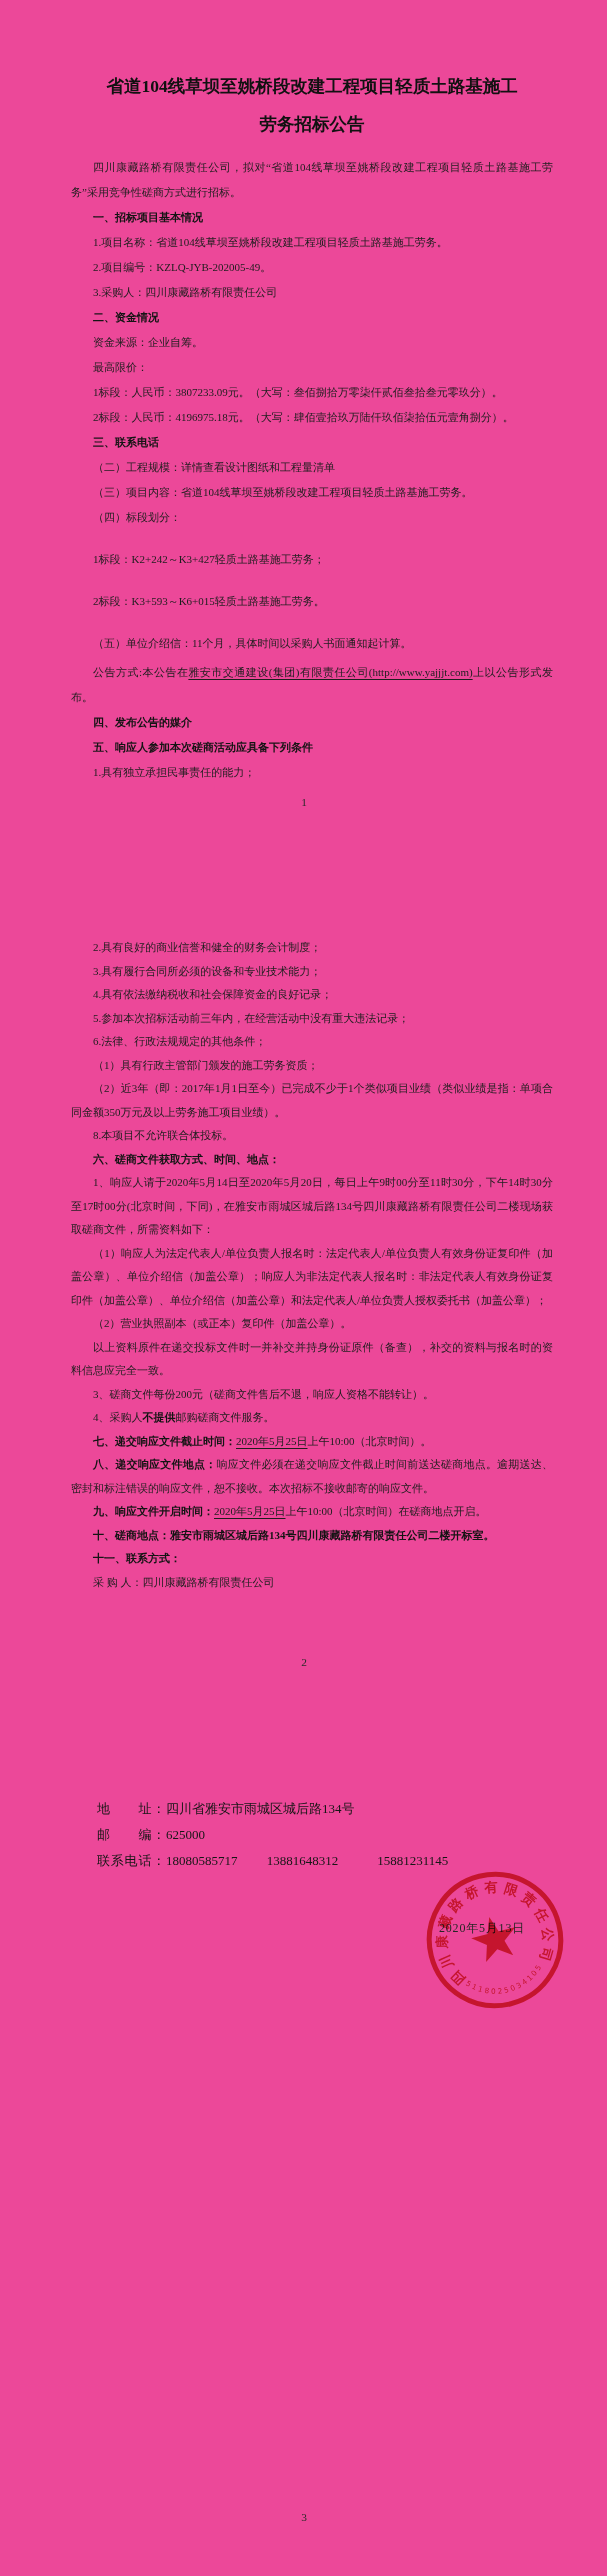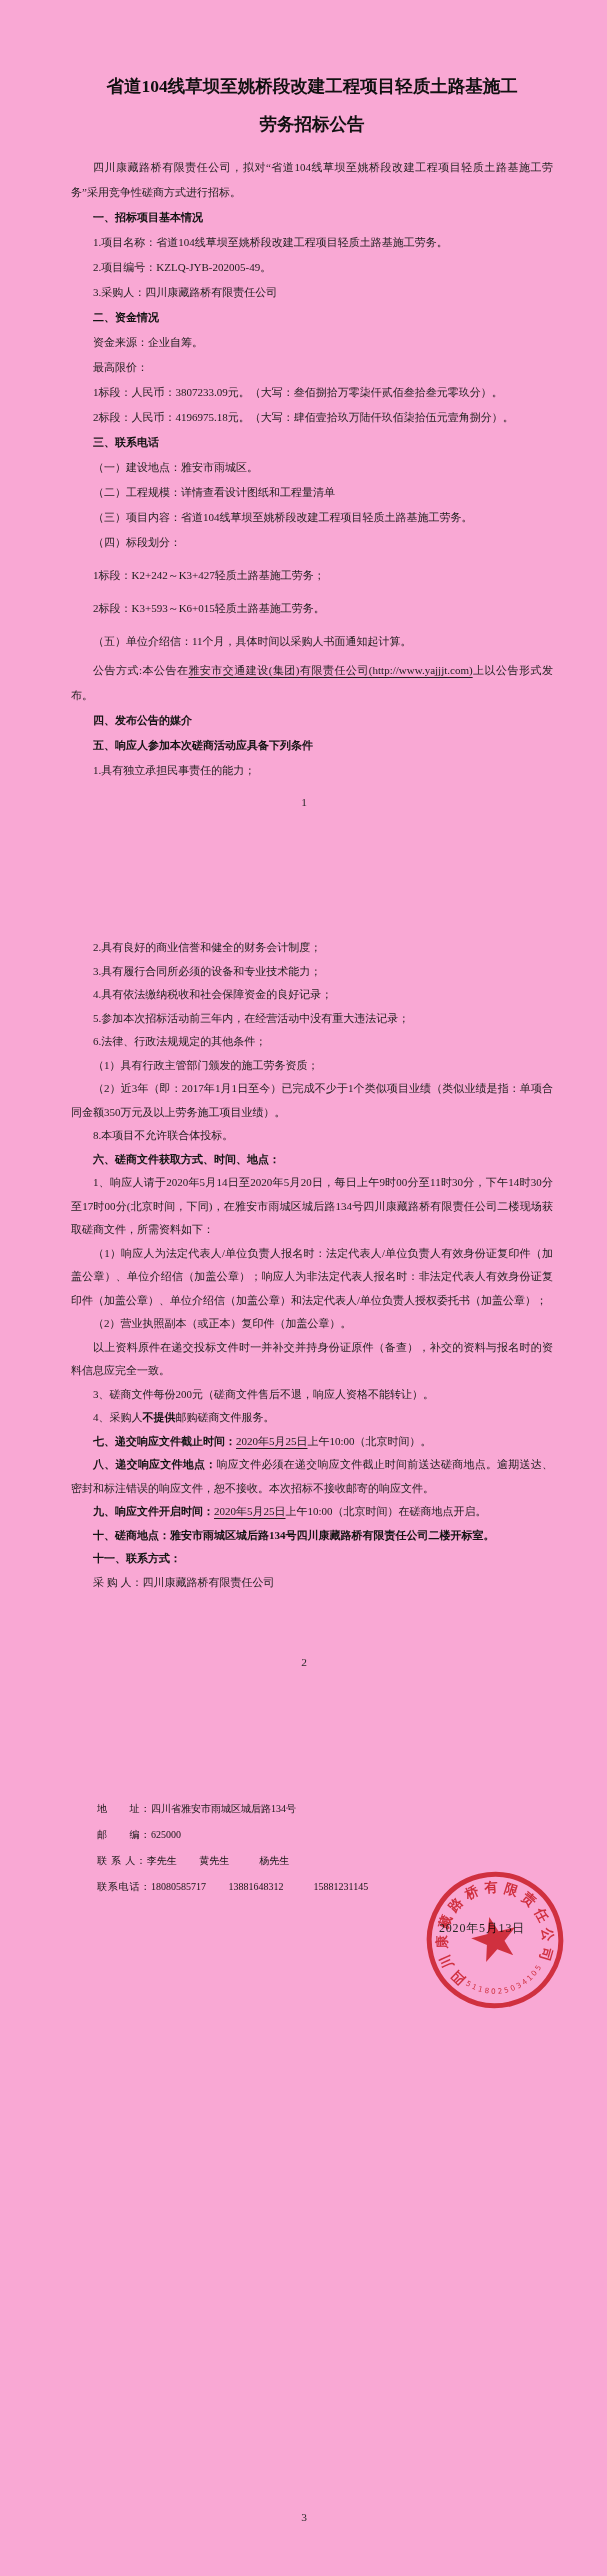--- a/index.html
+++ b/index.html
@@ -1,41 +1,41 @@
 <!DOCTYPE html>
 <html style="font-size:12px"><head>
 <meta charset="utf-8">
 <style>
   html,body{margin:0;padding:0;background:#ffffff;}
   .canvas{
     position:relative;width:608px;height:2576px;margin:0 auto;
-    background:#f9a8d4;overflow:hidden;
+    background:#ec4899;overflow:hidden;
     font-family:"Liberation Serif","DejaVu Serif",serif;
     color:#1f1f1f;
   }
   .page{position:absolute;left:0;width:608px;box-sizing:border-box;padding:0 55px 0 71px;}
   .doc-title{
     text-align:center;font-weight:bold;font-size:17.5px;line-height:38px;
     color:#111;margin:0;
   }
   .title-block{margin-bottom:12px;}
   .para{
     margin:0;text-indent:2em;text-align:justify;
     font-size:11px;line-height:25px;color:#1e1e1e;
   }
   .p2 .para{line-height:23.5px;}
   .para .b{font-weight:bold;color:#141414;}
   .para .u{text-decoration:underline;text-underline-offset:3px;}
-  .para.gap{margin-top:8px;margin-bottom:3.8px;}
+  .para.gap{margin-top:17px;margin-bottom:3.8px;}
   .page-num{
     position:absolute;left:0;width:608px;text-align:center;
     font-size:11.4px;color:#2a2a2a;
   }
   .contact-block{position:absolute;left:97px;top:1796px;width:425px;}
-  .contact-row{font-size:10px;line-height:26px;white-space:pre;color:#161616;}
+  .contact-row{font-size:13px;line-height:26px;white-space:pre;color:#161616;}
   .contact-label{letter-spacing:0.8px;}
   .seal-date{
     position:absolute;left:439px;top:1920px;font-size:12px;color:#262626;
     letter-spacing:0.8px;z-index:1;white-space:nowrap;
   }
   .seal{
     position:absolute;left:422px;top:1867px;width:146px;height:146px;z-index:2;
     mix-blend-mode:multiply;opacity:0.93;
   }
 </style>
@@ -54,21 +54,20 @@
         <p class="para"><span class="b">一、招标项目基本情况</span></p>
         <p class="para"><span>1.项目名称：省道104线草坝至姚桥段改建工程项目轻质土路基施工劳务。</span></p>
         <p class="para"><span>2.项目编号：KZLQ-JYB-202005-49。</span></p>
         <p class="para"><span>3.采购人：四川康藏路桥有限责任公司</span></p>
         <p class="para"><span class="b">二、资金情况</span></p>
         <p class="para"><span>资金来源：企业自筹。</span></p>
         <p class="para"><span>最高限价：</span></p>
         <p class="para"><span>1标段：人民币：3807233.09元。（大写：叁佰捌拾万零柒仟贰佰叁拾叁元零玖分）。</span></p>
         <p class="para"><span>2标段：人民币：4196975.18元。（大写：肆佰壹拾玖万陆仟玖佰柒拾伍元壹角捌分）。</span></p>
         <p class="para"><span class="b">三、联系电话</span></p>
-        <p class="para"><span>（一）建设地点：雅安市雨城区。</span></p>
         <p class="para"><span>（二）工程规模：详情查看设计图纸和工程量清单</span></p>
         <p class="para"><span>（三）项目内容：省道104线草坝至姚桥段改建工程项目轻质土路基施工劳务。</span></p>
         <p class="para"><span>（四）标段划分：</span></p>
         <p class="para gap"><span>1标段：K2+242～K3+427轻质土路基施工劳务；</span></p>
         <p class="para gap"><span>2标段：K3+593～K6+015轻质土路基施工劳务。</span></p>
         <p class="para gap"><span>（五）单位介绍信：11个月，具体时间以采购人书面通知起计算。</span></p>
         <p class="para"><span>公告方式:本公告在</span><span class="u">雅安市交通建设(集团)有限责任公司(http://www.yajjjt.com)</span><span>上以公告形式发布。</span></p>
         <p class="para"><span class="b">四、发布公告的媒介</span></p>
         <p class="para"><span class="b">五、响应人参加本次磋商活动应具备下列条件</span></p>
         <p class="para"><span>1.具有独立承担民事责任的能力；</span></p>
@@ -99,21 +98,20 @@
         <p class="para"><span class="b">十、磋商地点：雅安市雨城区城后路134号四川康藏路桥有限责任公司二楼开标室。</span></p>
         <p class="para"><span class="b">十一、联系方式：</span></p>
         <p class="para"><span>采 购 人：四川康藏路桥有限责任公司</span></p>
       </div>
   </div>
   <div class="page-num" style="top:1656px;">2</div>
 
   <div class="contact-block" id="contact-block">
       <div class="contact-row"><span class="contact-label">地　　址：</span><span>四川省雅安市雨城区城后路134号</span></div>
       <div class="contact-row"><span class="contact-label">邮　　编：</span><span>625000</span></div>
-      <div class="contact-row"><span class="contact-label">联 系 人：</span><span>李先生　　 黄先生　　　杨先生</span></div>
       <div class="contact-row"><span class="contact-label">联系电话：</span><span>18080585717　　 13881648312　　　15881231145</span></div>
     </div>
 
   <div class="seal-date">2020年5月13日</div>
 
   <svg class="seal" viewBox="0 0 190 190">
     <g transform="rotate(-14 95 95)" fill="none">
       <circle cx="95" cy="95" r="85.5" stroke="#d23a3e" stroke-width="6.5"></circle>
       <path id="sealTopArc" d="M 46.7 135.5 A 63 63 0 1 1 143.3 135.5" fill="none"></path>
       <path id="sealBottomArc" d="M 41.4 140 A 70 70 0 0 0 148.6 140" fill="none"></path>

